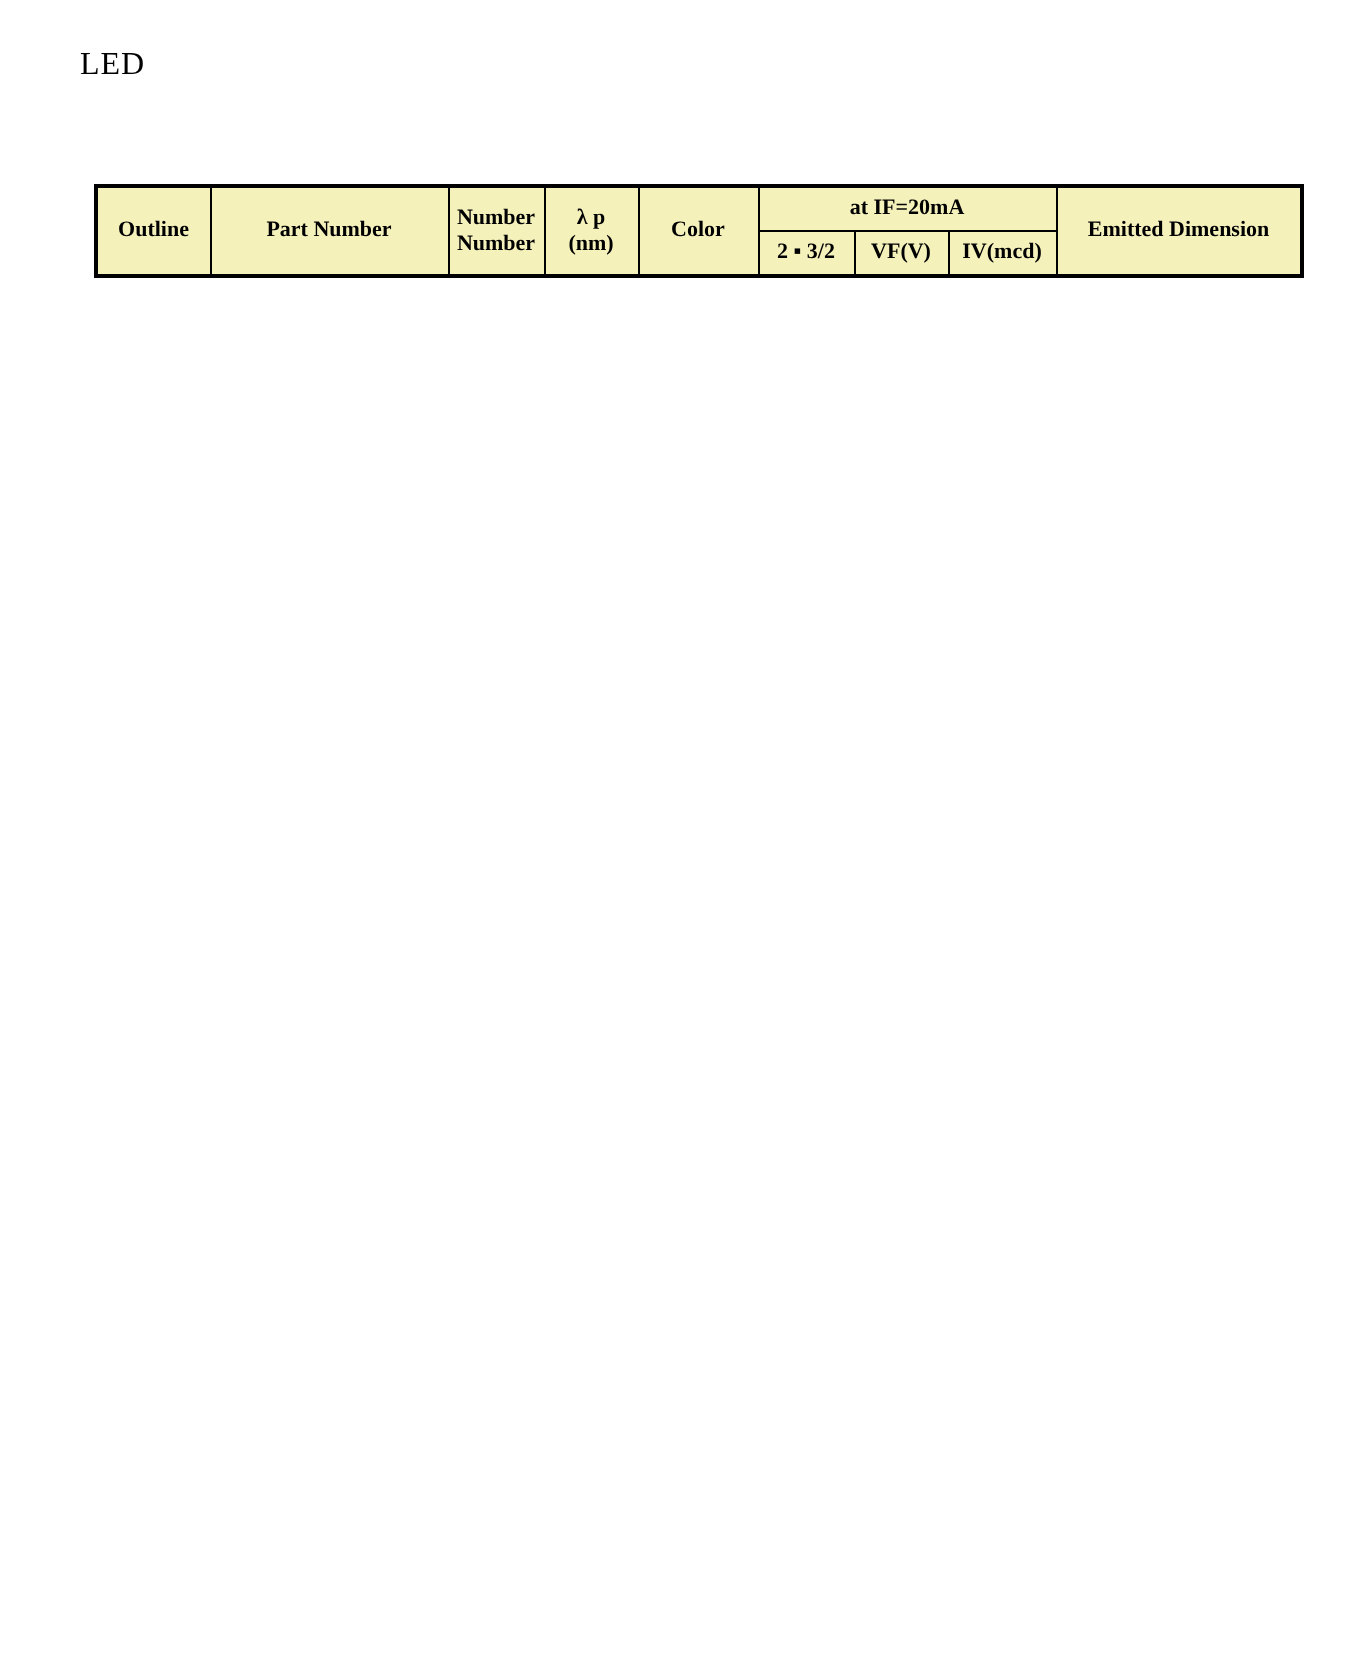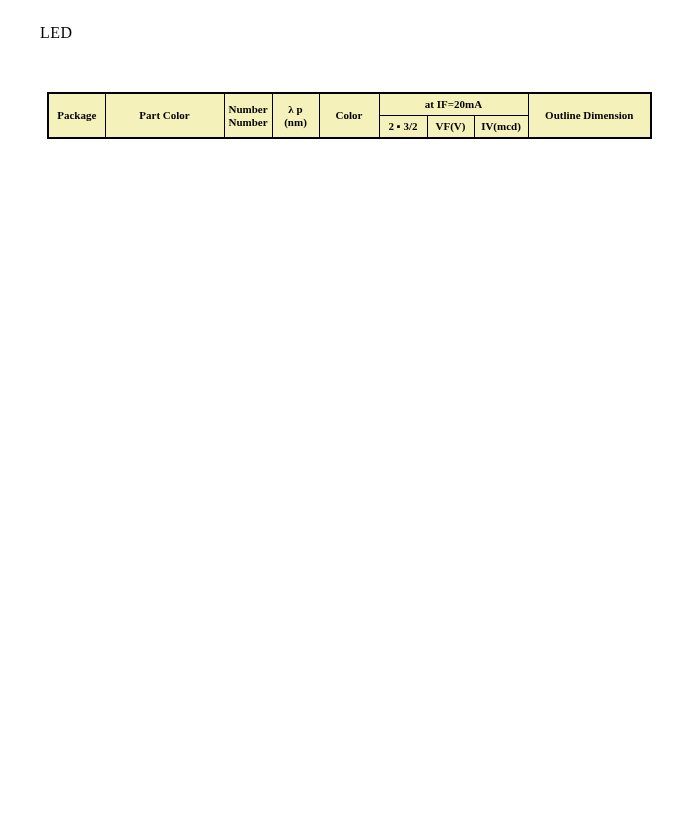--- a/index.html
+++ b/index.html
@@ -30,33 +30,33 @@
         <col style="width:48px">
         <col style="width:47px">
         <col style="width:60px">
         <col style="width:48px">
         <col style="width:47px">
         <col style="width:54px">
         <col style="width:123px">
       </colgroup>
     <tbody>
         <tr>
-      <td rowspan="2">Package</td>
-      <td rowspan="2">Part Color</td>
+      <td rowspan="2">Outline</td>
+      <td rowspan="2">Part Number</td>
       <td rowspan="2">
         <div>Number</div>
         <div>Number</div>
       </td>
       <td rowspan="2">
         <div>λ p</div>
         <div>(nm)</div>
       </td>
       <td rowspan="2">Color</td>
       <td colspan="3">at IF=20mA</td>
-      <td rowspan="2">Outline Dimension</td>
+      <td rowspan="2">Emitted Dimension</td>
     </tr>
     <tr>
       <td>2 ▪ 3/2</td>
       <td>VF(V)</td>
       <td>IV(mcd)</td>
     </tr>
   </tbody>
     </table>
 
   <table class="tbl sec1">

